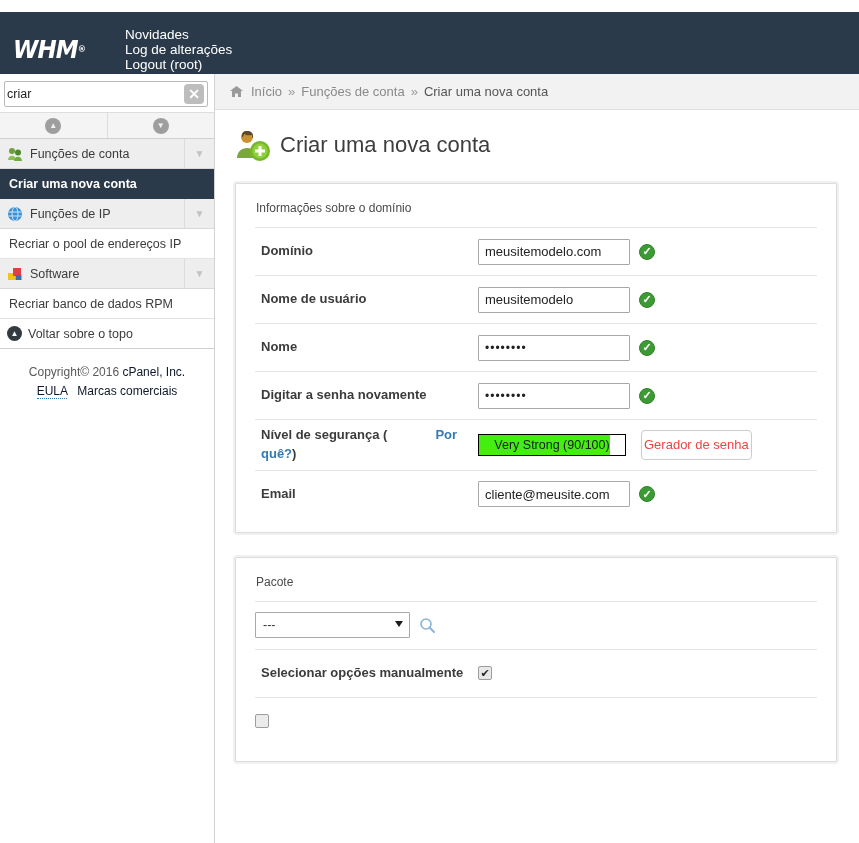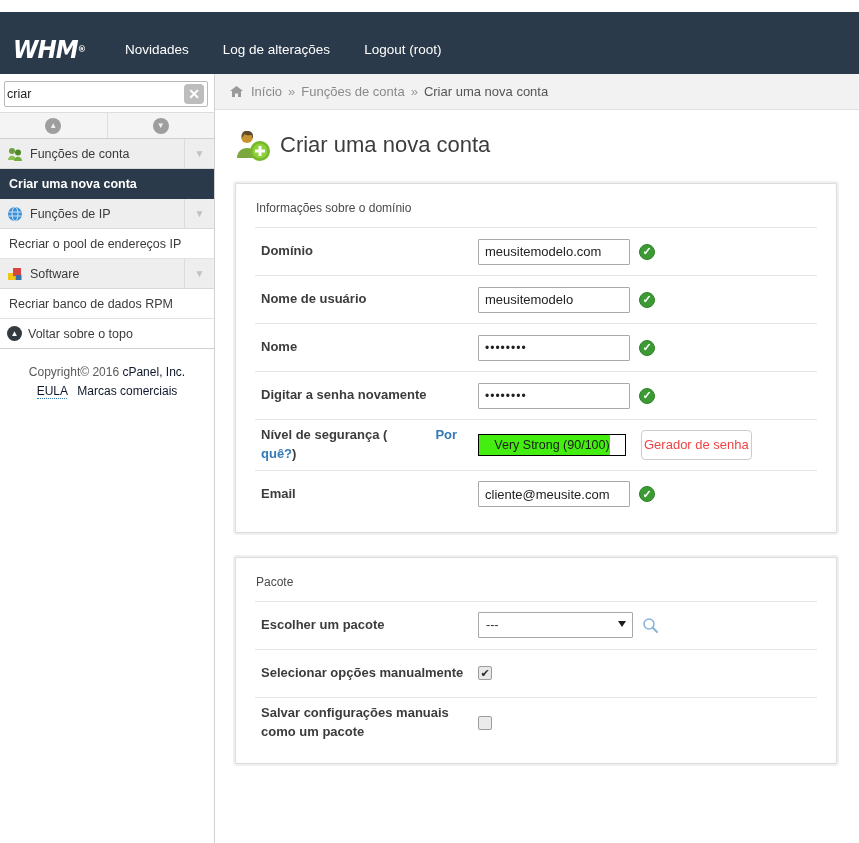--- a/index.html
+++ b/index.html
@@ -20,21 +20,21 @@
   }
   .whm-logo {
     margin-left: 8px; width: 82px; height: 30px;
     display: flex; align-items: center; justify-content: center;
     color: #ffffff; font-weight: bold; font-style: italic;
     font-size: 25px; letter-spacing: -1px;
     font-family: "DejaVu Sans", sans-serif;
     transform: scaleX(0.92);
   }
   .whm-logo sup { font-size: 9px; font-style: normal; vertical-align: super; }
-  .topnav { display: flex; align-items: flex-start; margin-left: 18px; }
+  .topnav { display: flex; align-items: flex-start; margin-left: 18px; flex-direction: column; }
   .topnav a {
     color: #ffffff; text-decoration: none; font-size: 13.5px;
     padding: 0 17px; white-space: nowrap;
   }
 
   
   .sidebar {
     position: absolute; left: 0; top: 74px; width: 215px; height: 769px;
     background: #ffffff; border-right: 1px solid #d2d2d2;
   }
@@ -368,21 +368,20 @@
           <span class="okmark">✓</span>
         </div>
       </div>
       <div style="height:14px"></div>
     </section>
 
     <section class="panel" style="margin-top:24px;">
       <div class="panel-title">Pacote</div>
 
       <div class="frow">
-        <div class="flabel">Escolher um pacote</div>
         <div class="fctl">
           <div class="selwrap">
             <select class="sel">
               <option>---</option>
             </select>
             <span class="selarrow"></span>
           </div>
           <span class="magnify">
             <svg width="17" height="17" viewBox="0 0 17 17">
               <circle cx="7" cy="7" r="5" fill="none" stroke="#8ab4d8" stroke-width="1.6"></circle>
@@ -393,21 +392,20 @@
       </div>
 
       <div class="frow">
         <div class="flabel">Selecionar opções manualmente</div>
         <div class="fctl">
           <div class="cbx">✔</div>
         </div>
       </div>
 
       <div class="frow">
-        <div class="flabel">Salvar configurações manuais como um pacote</div>
         <div class="fctl">
           <div class="cbx off">✔</div>
         </div>
       </div>
       <div style="height:16px"></div>
     </section>
 
   </main>
 </div>
 

